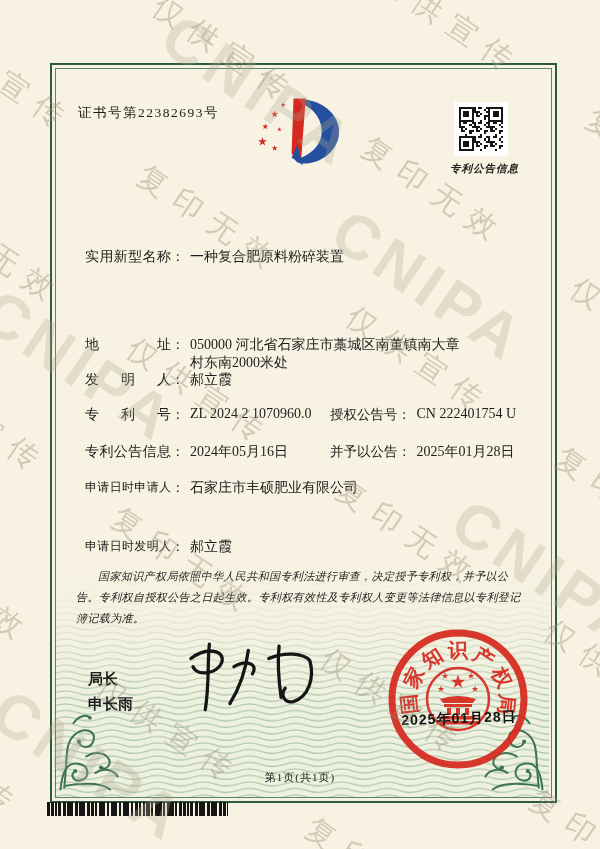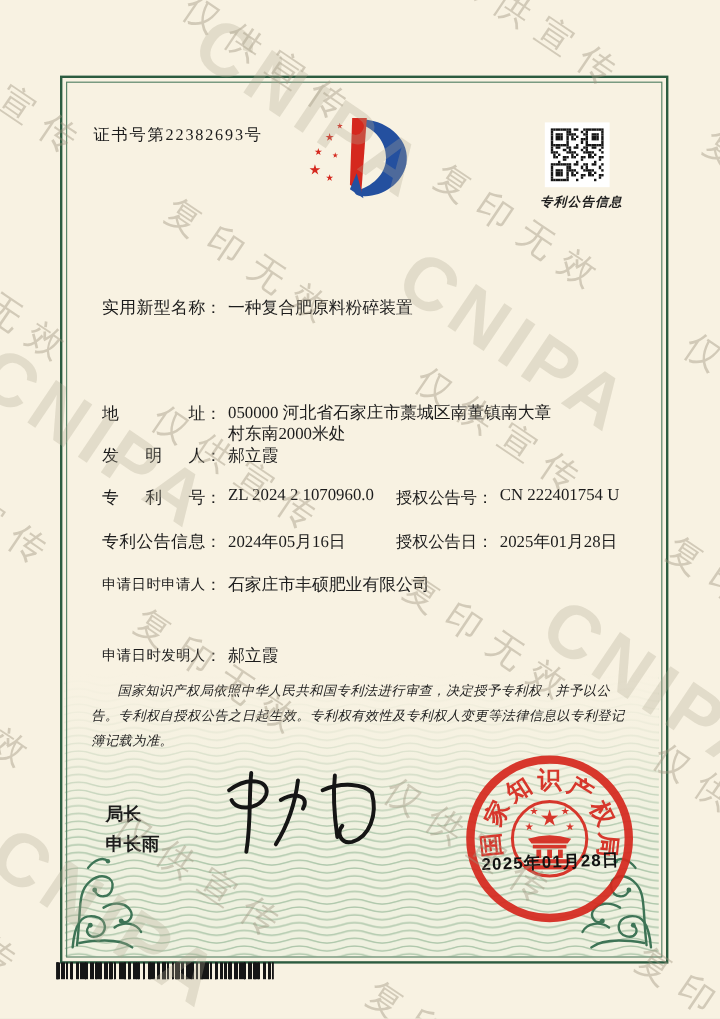--- a/index.html
+++ b/index.html
@@ -603,21 +603,21 @@
       <span class="lbl">发明人</span><span class="colon">：</span><span class="val">郝立霞</span>
     </div>
 
     <div class="row" style="top:406px">
       <span class="lbl">专利号</span><span class="colon">：</span><span class="val">ZL 2024 2 1070960.0</span>
       <span class="cell2"><span class="rlbl">授权公告号</span><span class="colon">：</span><span class="val">CN 222401754 U</span></span>
     </div>
 
     <div class="row" style="top:443px">
       <span class="lbl">专利公告信息</span><span class="colon">：</span><span class="val">2024年05月16日</span>
-      <span class="cell2"><span class="rlbl">授权公告日</span><span class="colon">：</span><span class="val">2025年01月28日</span></span>
+      <span class="cell2"><span class="rlbl">并予以公告</span><span class="colon">：</span><span class="val">2025年01月28日</span></span>
     </div>
 
     <div class="row" style="top:479px">
       <span class="lbl lbl-sm">申请日时申请人</span><span class="colon">：</span><span class="val">石家庄市丰硕肥业有限公司</span>
     </div>
 
     <div class="row" style="top:538px">
       <span class="lbl lbl-sm">申请日时发明人</span><span class="colon">：</span><span class="val">郝立霞</span>
     </div>
 
@@ -661,20 +661,21 @@
         <rect x="-14" y="5" width="28" height="3"></rect>
         <rect x="-11" y="9" width="4" height="7"></rect>
         <rect x="-2" y="9" width="4" height="7"></rect>
         <rect x="7" y="9" width="4" height="7"></rect>
         <rect x="-17" y="17" width="34" height="3.5"></rect>
         <rect x="-21" y="22" width="42" height="3.5"></rect>
       </g>
     </svg>
     <div class="seal-date">2025年01月28日</div>
 
+    <div class="footer">第1页(共1页)</div>
 
     <div class="barcode"></div>
   </div>
 
   <div class="wm">
     <div class="wm-rot">
         <div class="wm-line" style="margin-left: 0px;">仅供宣传　　复印无效　　仅供宣传　　复印无效　　仅供宣传　　复印无效</div>
         <div class="wm-line" style="margin-left: -170px;">仅供宣传　　复印无效　　仅供宣传　　复印无效　　仅供宣传　　复印无效</div>
         <div class="wm-line" style="margin-left: -340px;">仅供宣传　　复印无效　　仅供宣传　　复印无效　　仅供宣传　　复印无效</div>
         <div class="wm-line" style="margin-left: 0px;">仅供宣传　　复印无效　　仅供宣传　　复印无效　　仅供宣传　　复印无效</div>

